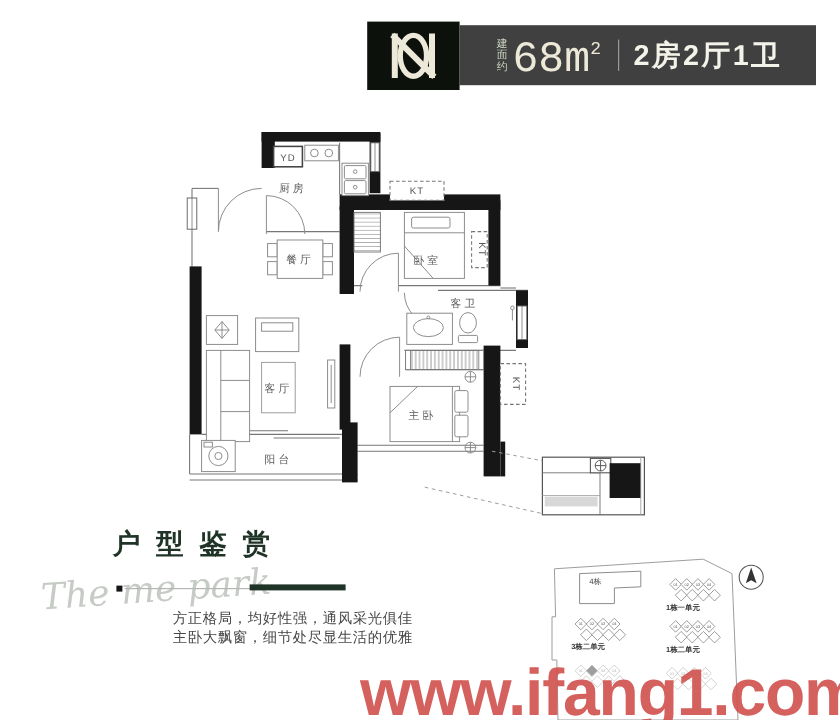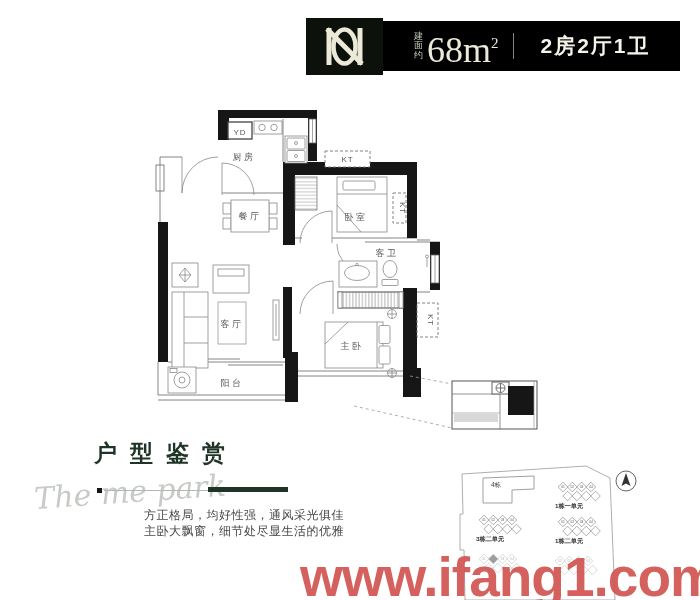--- a/index.html
+++ b/index.html
@@ -5,24 +5,24 @@
   html,body{margin:0;padding:0;background:#fff;}
   .stage{position:relative;width:700px;height:600px;background:#ffffff;overflow:hidden;
          font-family:"Liberation Sans",sans-serif;}
   
   .logo{position:absolute;left:306px;top:18px;width:77px;height:57px;background:#0c110c;}
   .logo svg{width:100%;height:100%;}
   .greenbar{position:absolute;left:383px;top:21px;width:297px;height:50px;background:#24432c;
             display:flex;align-items:center;}
   .area-prefix{width:11px;font-size:9px;line-height:9.5px;color:#cdd6c3;word-break:break-all;
                text-align:center;margin:0 3px 0 30px;}
-  .area-value{font-family:Liberation Serif, serif;color:#ece9d8;font-size:36px;line-height:36px;white-space:nowrap;text-align:center;}
+  .area-value{font-family:Liberation Mono, monospace;color:#ece9d8;font-size:36px;line-height:36px;white-space:nowrap;text-align:center;}
   .area-value sup{font-size:15px;vertical-align:14px;}
   .vdiv{width:1px;height:26px;background:#c8cfc2;opacity:.65;margin:0 12px 0 14px;}
-  .layout-summary{font-size:21px;color:#f4f3ea;font-weight:600;letter-spacing:2px;white-space:nowrap;margin-left:15px;}
+  .layout-summary{font-size:24px;color:#f4f3ea;font-weight:600;letter-spacing:2px;white-space:nowrap;}
   
   .plan{position:absolute;left:140px;top:95px;width:420px;height:370px;}
   .plan text{font-family:"Liberation Sans",sans-serif;}
   .room-label{font-size:9px;fill:#5a5a5a;letter-spacing:2.5px;text-anchor:middle;}
   .tag-label{font-size:8px;fill:#555;letter-spacing:1px;text-anchor:middle;}
   .inset-caption{position:absolute;left:437px;top:428px;font-size:10px;line-height:12.5px;
                  color:#3d3d3d;letter-spacing:.5px;}
   
   .script-text{position:absolute;left:34px;top:474px;width:200px;font-family:"DejaVu Serif",serif;
                font-style:italic;font-size:30px;color:#c6cbc6;transform:rotate(-4deg);white-space:nowrap;}
@@ -50,21 +50,21 @@
   <div class="logo">
     <svg viewBox="0 0 77 57">
       <g stroke="#ece9d8" fill="none">
         <line x1="23" y1="10" x2="23" y2="47" stroke-width="5"></line>
         <line x1="54" y1="10" x2="54" y2="47" stroke-width="5"></line>
         <line x1="21" y1="11" x2="56" y2="46" stroke-width="5"></line>
         <ellipse cx="38.5" cy="28.5" rx="11" ry="17" stroke-width="4.5"></ellipse>
       </g>
     </svg>
   </div>
-  <div class="greenbar" style="background: #000000;">
+  <div class="greenbar" style="background: #404040;">
     <div class="area-prefix">建面约</div>
     <div class="area-value"><span>68m</span><sup>2</sup></div>
     <div class="vdiv"></div>
     <div class="layout-summary">2房2厅1卫</div>
   </div>
 
   <svg class="plan" viewBox="0 0 420 370">
     <defs>
       <pattern id="vhatch" width="3.2" height="16" patternUnits="userSpaceOnUse">
         <line x1="1.6" y1="0" x2="1.6" y2="16" stroke="#888" stroke-width="0.7"></line>

